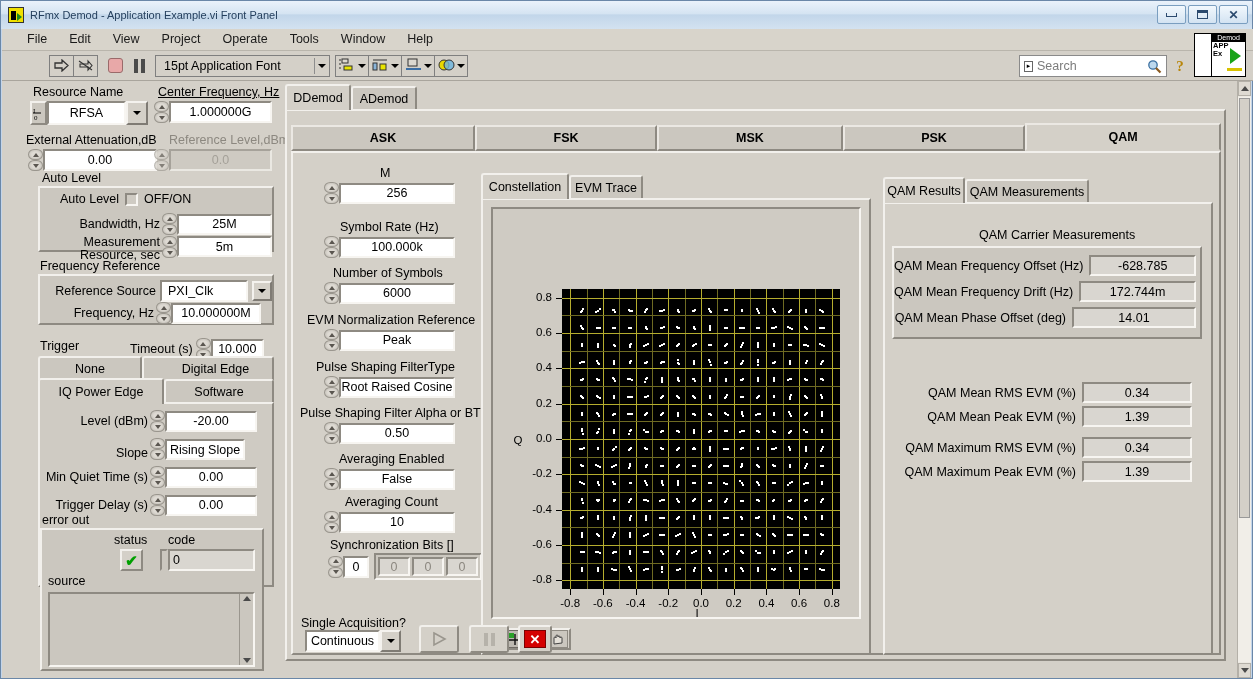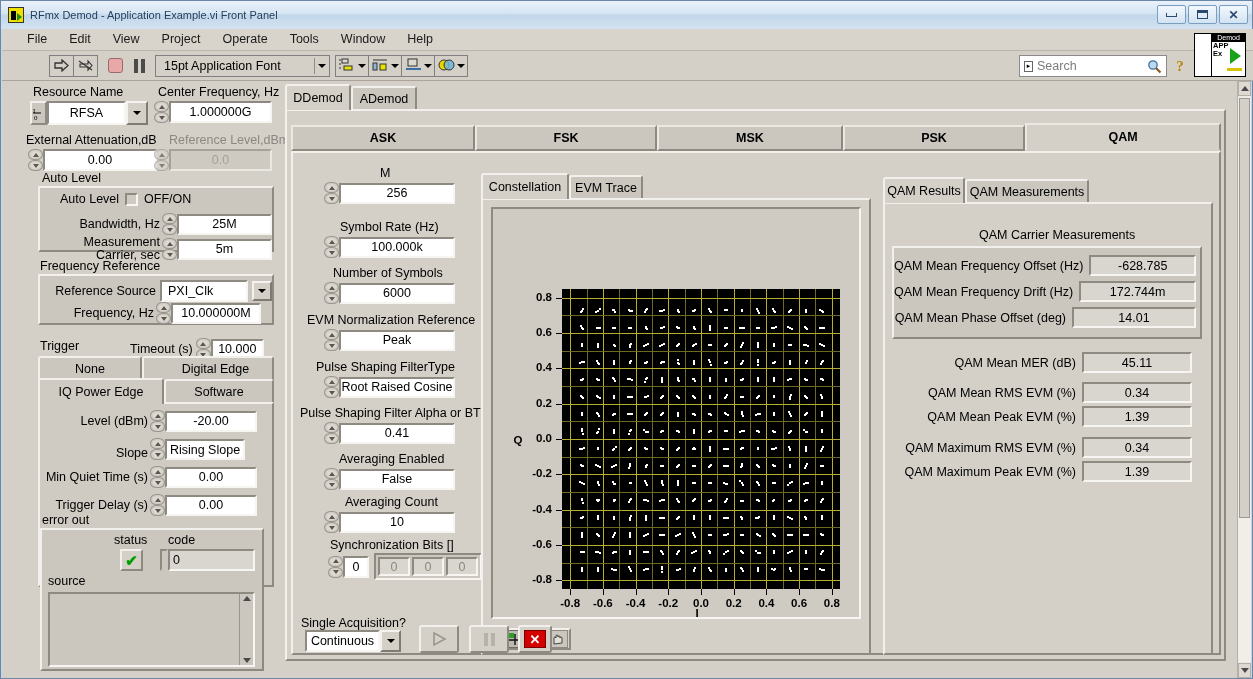--- a/index.html
+++ b/index.html
@@ -131,21 +131,21 @@
             border:2px solid; border-color:#ebe8e3 #8e8a82 #8e8a82 #ebe8e3;
             display:flex; align-items:center; justify-content:center;
             font-size:12.5px; font-weight:bold; }
   .modbtn.sel { background:#d4d0c8; border-bottom-color:#d4d0c8; height:28px; }
 
   
   #graph { position:absolute; background:#000; }
   .gridline { position:absolute; background:#6e6a22; }
   .gridline.major { background:#b5ad2e; }
   .tickline { position:absolute; background:#000; }
-  .axlabel { position:absolute; font-size:11.5px; color:#000; text-align:center;font-weight:bold; }
+  .axlabel { position:absolute; font-size:11.5px; color:#000; text-align:center; }
   .pt { position:absolute; width:2px; height:2px; background:#fff; }
   .gtoolbar { position:absolute; height:22px; background:#d4d0c8;
               border:2px solid; border-color:#f2f0ec #8e8a82 #8e8a82 #f2f0ec;
               display:flex; align-items:center; }
   .gtool { width:22px; height:18px; margin:0 1px; background:#cbc7bf;
            border:1px solid #8e8a82; display:flex; align-items:center; justify-content:center;
            font-size:11px; }
   .gtool.act { background:#bdb9b1; border-color:#6e6a64; }
 
   
@@ -291,21 +291,21 @@
             <line x1="0" y1="7" x2="8" y2="7" stroke="#000"></line>
             <text x="1" y="14" font-size="7" fill="#000" font-family="Liberation Serif,serif">0</text>
           </svg>
       </div>
       <div class="numbox" style="flex:1;height:24px;">RFSA</div>
       <div class="ringbtn" style="width:22px;height:24px;">
           <span class="caret"></span>
         </div>
     </div>
 
-    <div class="lbl" style="position:absolute;left:156px;top:4px;">Center Frequency, Hz</div>
+    <div class="lbl" style="position:absolute;left:156px;top:4px;text-decoration:underline;">Center Frequency, Hz</div>
     <div style="position:absolute;left:152px;top:20px;display:flex;align-items:center;">
       <div class="spin">
           <div class="sb t">
             <span class="mini-up"></span>
           </div>
           <div class="sb b">
             <span class="mini-dn"></span>
           </div>
         </div>
       <div class="numbox" style="width:103px;height:22px;">1.000000G</div>
@@ -349,24 +349,24 @@
         <span class="spin">
             <span class="sb t">
               <span class="mini-up"></span>
             </span>
             <span class="sb b">
               <span class="mini-dn"></span>
             </span>
           </span>
         <span class="numbox" style="width:95px;height:21px;">25M</span>
       </div>
-      <div style="position:absolute;left:22px;top:48px;display:flex;align-items:center;">
+      <div style="position:absolute;left:22px;top:48px;display:flex;align-items:flex-start;">
         <span style="width:98px;text-align:right;margin-right:2px;line-height:13px;font-size:12.5px;">
           <span>Measurement</span><br>
-          <span>Carrier, sec</span>
+          <span>Resource, sec</span>
         </span>
         <span class="spin">
             <span class="sb t">
               <span class="mini-up"></span>
             </span>
             <span class="sb b">
               <span class="mini-dn"></span>
             </span>
           </span>
         <span class="numbox" style="width:95px;height:21px;">5m</span>
@@ -565,21 +565,21 @@
     <div class="lbl" style="position:absolute;left:298px;top:325px;">Pulse Shaping Filter Alpha or BT</div>
     <div style="position:absolute;left:322px;top:341px;display:flex;align-items:center;">
       <span class="spin">
           <span class="sb t">
             <span class="mini-up"></span>
           </span>
           <span class="sb b">
             <span class="mini-dn"></span>
           </span>
         </span>
-      <span class="numbox" style="width:116px;height:21px;">0.41</span>
+      <span class="numbox" style="width:116px;height:21px;">0.50</span>
     </div>
 
     <div class="lbl" style="position:absolute;left:337px;top:371px;">Averaging Enabled</div>
     <div style="position:absolute;left:322px;top:387px;display:flex;align-items:center;">
       <span class="spin">
           <span class="sb t">
             <span class="mini-up"></span>
           </span>
           <span class="sb b">
             <span class="mini-dn"></span>
@@ -1508,24 +1508,20 @@
       <div style="position:absolute;left:0px;top:33px;display:flex;align-items:center;width:302px;">
         <span class="lbl" style="flex:1;text-align:right;padding-right:6px;">QAM Mean Frequency Drift (Hz)</span>
         <span class="indbox" style="width:124px;height:21px;">172.744m</span>
       </div>
       <div style="position:absolute;left:0px;top:59px;display:flex;align-items:center;width:302px;">
         <span class="lbl" style="flex:1;text-align:right;padding-right:6px;">QAM Mean Phase Offset (deg)</span>
         <span class="indbox" style="width:124px;height:21px;">14.01</span>
       </div>
     </div>
 
-    <div style="position:absolute;left:890px;top:271px;width:300px;display:flex;align-items:center;">
-      <span class="lbl" style="flex:1;text-align:right;padding-right:6px;">QAM Mean MER (dB)</span>
-      <span class="indbox" style="width:110px;height:21px;">45.11</span>
-    </div>
 
     <div style="position:absolute;left:890px;top:301px;width:300px;display:flex;align-items:center;">
       <span class="lbl" style="flex:1;text-align:right;padding-right:6px;">QAM Mean RMS EVM (%)</span>
       <span class="indbox" style="width:110px;height:21px;">0.34</span>
     </div>
     <div style="position:absolute;left:890px;top:325px;width:300px;display:flex;align-items:center;">
       <span class="lbl" style="flex:1;text-align:right;padding-right:6px;">QAM Mean Peak EVM (%)</span>
       <span class="indbox" style="width:110px;height:21px;">1.39</span>
     </div>
 

